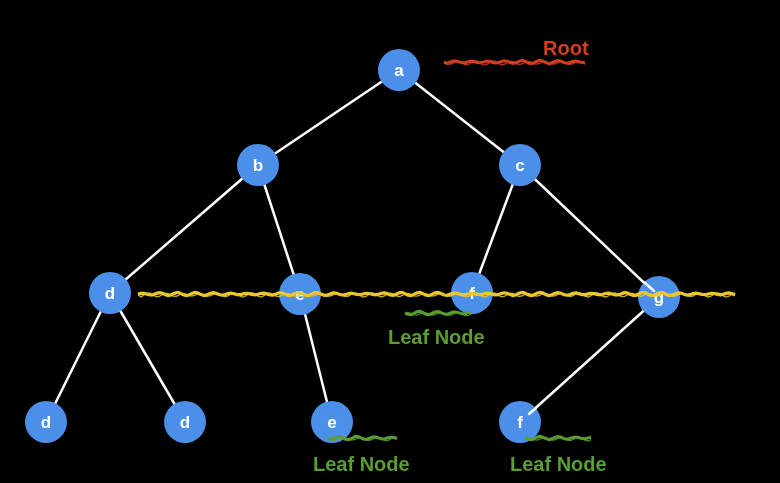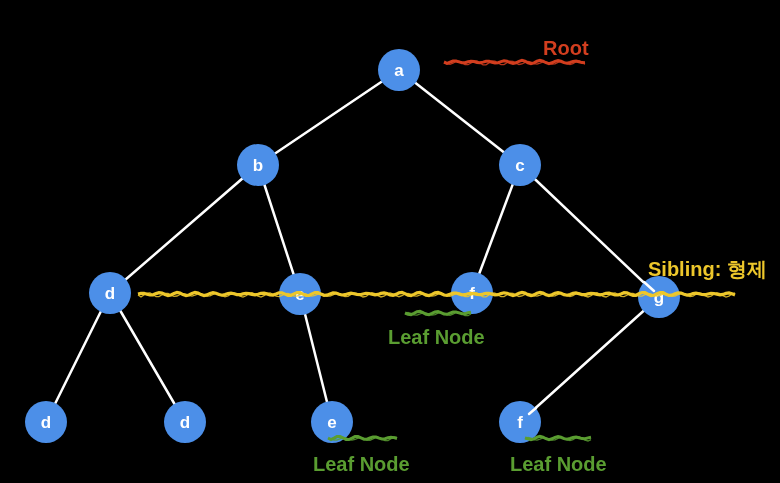--- a/index.html
+++ b/index.html
@@ -81,18 +81,17 @@
       <path d="M 138 294.9 L 141 296.9 L 144 295.0 L 147 293.1 L 150 293.0 L 153 294.8 L 156 296.7 L 159 296.6 L 162 294.8 L 165 293.3 L 168 293.5 L 171 295.1 L 174 296.4 L 177 296.0 L 180 294.5 L 183 293.6 L 186 294.2 L 189 295.5 L 192 296.1 L 195 295.2 L 198 294.0 L 201 293.8 L 204 295.0 L 207 296.1 L 210 295.9 L 213 294.5 L 216 293.4 L 219 293.9 L 222 295.6 L 225 296.7 L 228 295.8 L 231 293.9 L 234 292.9 L 237 294.0 L 240 296.1 L 243 297.0 L 246 295.8 L 249 293.6 L 252 292.7 L 255 294.1 L 258 296.2 L 261 297.1 L 264 295.7 L 267 293.6 L 270 292.9 L 273 294.3 L 276 296.2 L 279 296.7 L 282 295.3 L 285 293.6 L 288 293.4 L 291 294.7 L 294 296.1 L 297 296.1 L 300 294.8 L 303 293.7 L 306 294.0 L 309 295.3 L 312 296.1 L 315 295.4 L 318 294.1 L 321 293.7 L 324 294.7 L 327 296.1 L 330 296.2 L 333 294.8 L 336 293.4 L 339 293.5 L 342 295.2 L 345 296.7 L 348 296.3 L 351 294.4 L 354 292.9 L 357 293.4 L 360 295.5 L 363 297.0 L 366 296.4 L 369 294.2 L 372 292.7 L 375 293.5 L 378 295.6 L 381 297.0 L 384 296.2 L 387 294.1 L 390 292.9 L 393 293.8 L 396 295.7 L 399 296.7 L 402 295.7 L 405 294.0 L 408 293.4 L 411 294.4 L 414 295.8 L 417 296.1 L 420 295.0 L 423 293.8 L 426 293.9 L 429 295.2 L 432 296.1 L 435 295.6 L 438 294.2 L 441 293.5 L 444 294.4 L 447 295.9 L 450 296.4 L 453 295.2 L 456 293.5 L 459 293.2 L 462 294.7 L 465 296.5 L 468 296.7 L 471 295.0 L 474 293.1 L 477 293.0 L 480 294.9 L 483 296.8 L 486 296.8 L 489 294.9 L 492 293.0 L 495 293.1 L 498 295.0 L 501 296.7 L 504 296.6 L 507 294.7 L 510 293.2 L 513 293.5 L 516 295.2 L 519 296.5 L 522 296.0 L 525 294.4 L 528 293.5 L 531 294.2 L 534 295.6 L 537 296.1 L 540 295.2 L 543 294.0 L 546 293.8 L 549 295.0 L 552 296.1 L 555 295.9 L 558 294.4 L 561 293.4 L 564 294.0 L 567 295.7 L 570 296.6 L 573 295.7 L 576 293.8 L 579 293.0 L 582 294.1 L 585 296.2 L 588 297.0 L 591 295.6 L 594 293.5 L 597 292.7 L 600 294.2 L 603 296.4 L 606 297.0 L 609 295.5 L 612 293.4 L 615 292.9 L 618 294.4 L 621 296.3 L 624 296.7 L 627 295.3 L 630 293.5 L 633 293.4 L 636 294.8 L 639 296.2 L 642 296.1 L 645 294.7 L 648 293.7 L 651 294.0 L 654 295.4 L 657 296.1 L 660 295.4 L 663 294.1 L 666 293.7 L 669 294.8 L 672 296.1 L 675 296.1 L 678 294.7 L 681 293.4 L 684 293.6 L 687 295.3 L 690 296.7 L 693 296.2 L 696 294.3 L 699 292.9 L 702 293.6 L 705 295.7 L 708 297.0 L 711 296.2 L 714 294.1 L 717 292.7 L 720 293.6 L 723 295.8 L 726 297.0 L 729 296.1 L 732 294.0 L 735 292.9" fill="none" stroke="#EDC72B" stroke-width="1.3" opacity="0.85"></path>
       <path d="M 405 313 L 408 314.2 L 411 314.6 L 414 313.4 L 417 311.8 L 420 311.4 L 423 312.6 L 426 314.2 L 429 314.6 L 432 313.4 L 435 311.9 L 438 311.5 L 441 312.6 L 444 314.0 L 447 314.3 L 450 313.2 L 453 312.1 L 456 312.0 L 459 312.9 L 462 313.8 L 465 313.7 L 468 312.8 L 471 312.3" fill="none" stroke="#5A9D31" stroke-width="3"></path>
       <path d="M 405 313.9 L 408 312.4 L 411 313.4 L 414 314.8 L 417 315.1 L 420 314.0 L 423 312.8 L 426 312.9 L 429 314.2 L 432 315.1 L 435 314.6 L 438 313.2 L 441 312.5 L 444 313.4 L 447 314.9 L 450 315.4 L 453 314.2 L 456 312.5 L 459 312.2 L 462 313.7 L 465 315.5 L 468 315.7 L 471 314.0" fill="none" stroke="#5A9D31" stroke-width="1.3" opacity="0.85"></path>
       <path d="M 328 438 L 331 439.5 L 334 438.1 L 337 436.6 L 340 436.5 L 343 437.9 L 346 439.4 L 349 439.5 L 352 438.1 L 355 436.6 L 358 436.6 L 361 437.9 L 364 439.2 L 367 439.2 L 370 438.0 L 373 436.9 L 376 437.0 L 379 438.1 L 382 438.9 L 385 438.7 L 388 437.7 L 391 437.2 L 394 437.6 L 397 438.5" fill="none" stroke="#5A9D31" stroke-width="3"></path>
       <path d="M 328 438.9 L 331 438.6 L 334 440.0 L 337 440.1 L 340 438.9 L 343 437.8 L 346 438.0 L 349 439.3 L 352 440.1 L 355 439.5 L 358 438.1 L 361 437.6 L 364 438.6 L 367 440.0 L 370 440.3 L 373 438.9 L 376 437.4 L 379 437.4 L 382 439.1 L 385 440.7 L 388 440.5 L 391 438.6 L 394 436.9 L 397 437.3" fill="none" stroke="#5A9D31" stroke-width="1.3" opacity="0.85"></path>
       <path d="M 525 438 L 528 438.8 L 531 439.7 L 534 438.9 L 537 437.2 L 540 436.3 L 543 437.1 L 546 438.7 L 549 439.6 L 552 438.8 L 555 437.3 L 558 436.6 L 561 437.3 L 564 438.6 L 567 439.2 L 570 438.5 L 573 437.4 L 576 437.0 L 579 437.8 L 582 438.6 L 585 438.7 L 588 437.9 L 591 437.3" fill="none" stroke="#5A9D31" stroke-width="3"></path>
       <path d="M 525 438.9 L 528 437.5 L 531 438.2 L 534 439.6 L 537 440.1 L 540 439.2 L 543 438.0 L 546 437.8 L 549 439.0 L 552 440.1 L 555 439.9 L 558 438.4 L 561 437.4 L 564 438.0 L 567 439.7 L 570 440.6 L 573 439.7 L 576 437.8 L 579 437.0 L 582 438.1 L 585 440.2 L 588 441.0 L 591 439.6" fill="none" stroke="#5A9D31" stroke-width="1.3" opacity="0.85"></path>
     </svg>
   <div id="labels">
       <div class="annotation" style="left: 543px; top: 37px; color: rgb(210, 62, 31);">Root</div>
-      <div class="annotation" style="left: 648px; top: 258px; color: rgb(237, 199, 43);">Sibling: 형제</div>
       <div class="annotation" style="left: 388px; top: 326px; color: rgb(90, 157, 49);">Leaf Node</div>
       <div class="annotation" style="left: 313px; top: 453px; color: rgb(90, 157, 49);">Leaf Node</div>
       <div class="annotation" style="left: 510px; top: 453px; color: rgb(90, 157, 49);">Leaf Node</div>
     </div>
 </div>
 
 </body></html>

